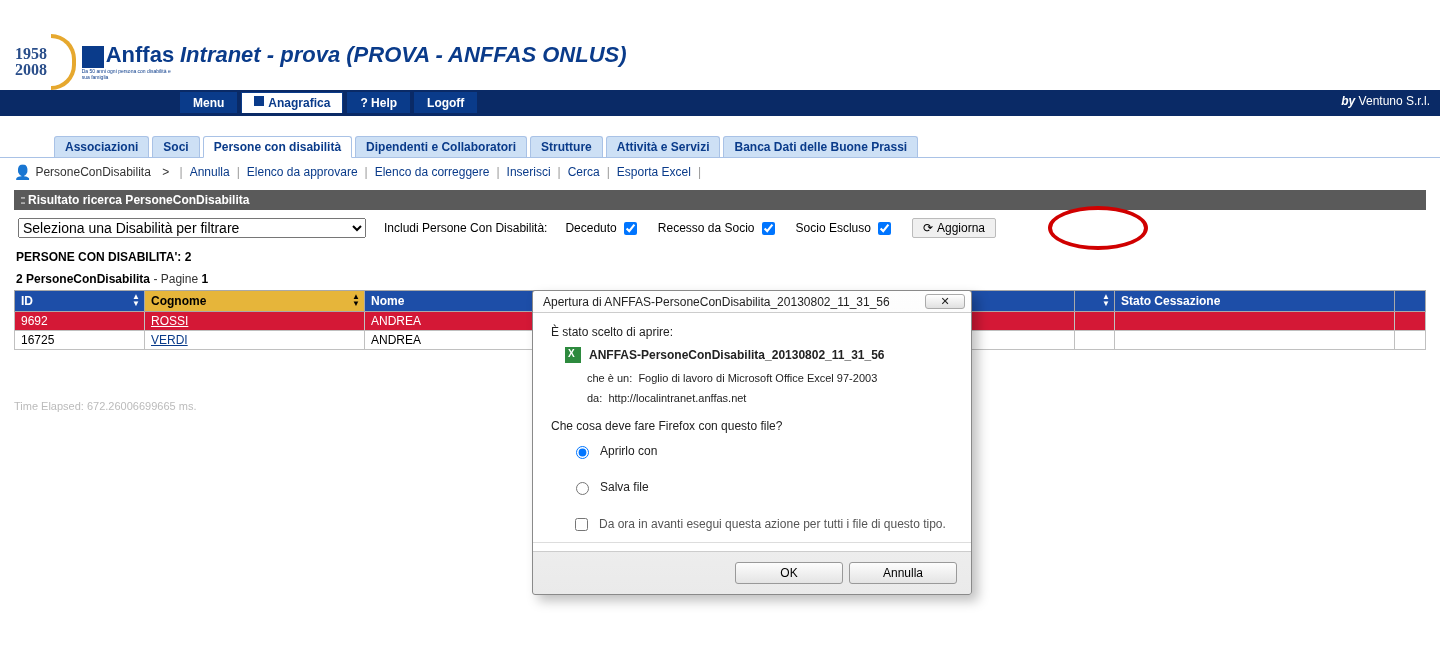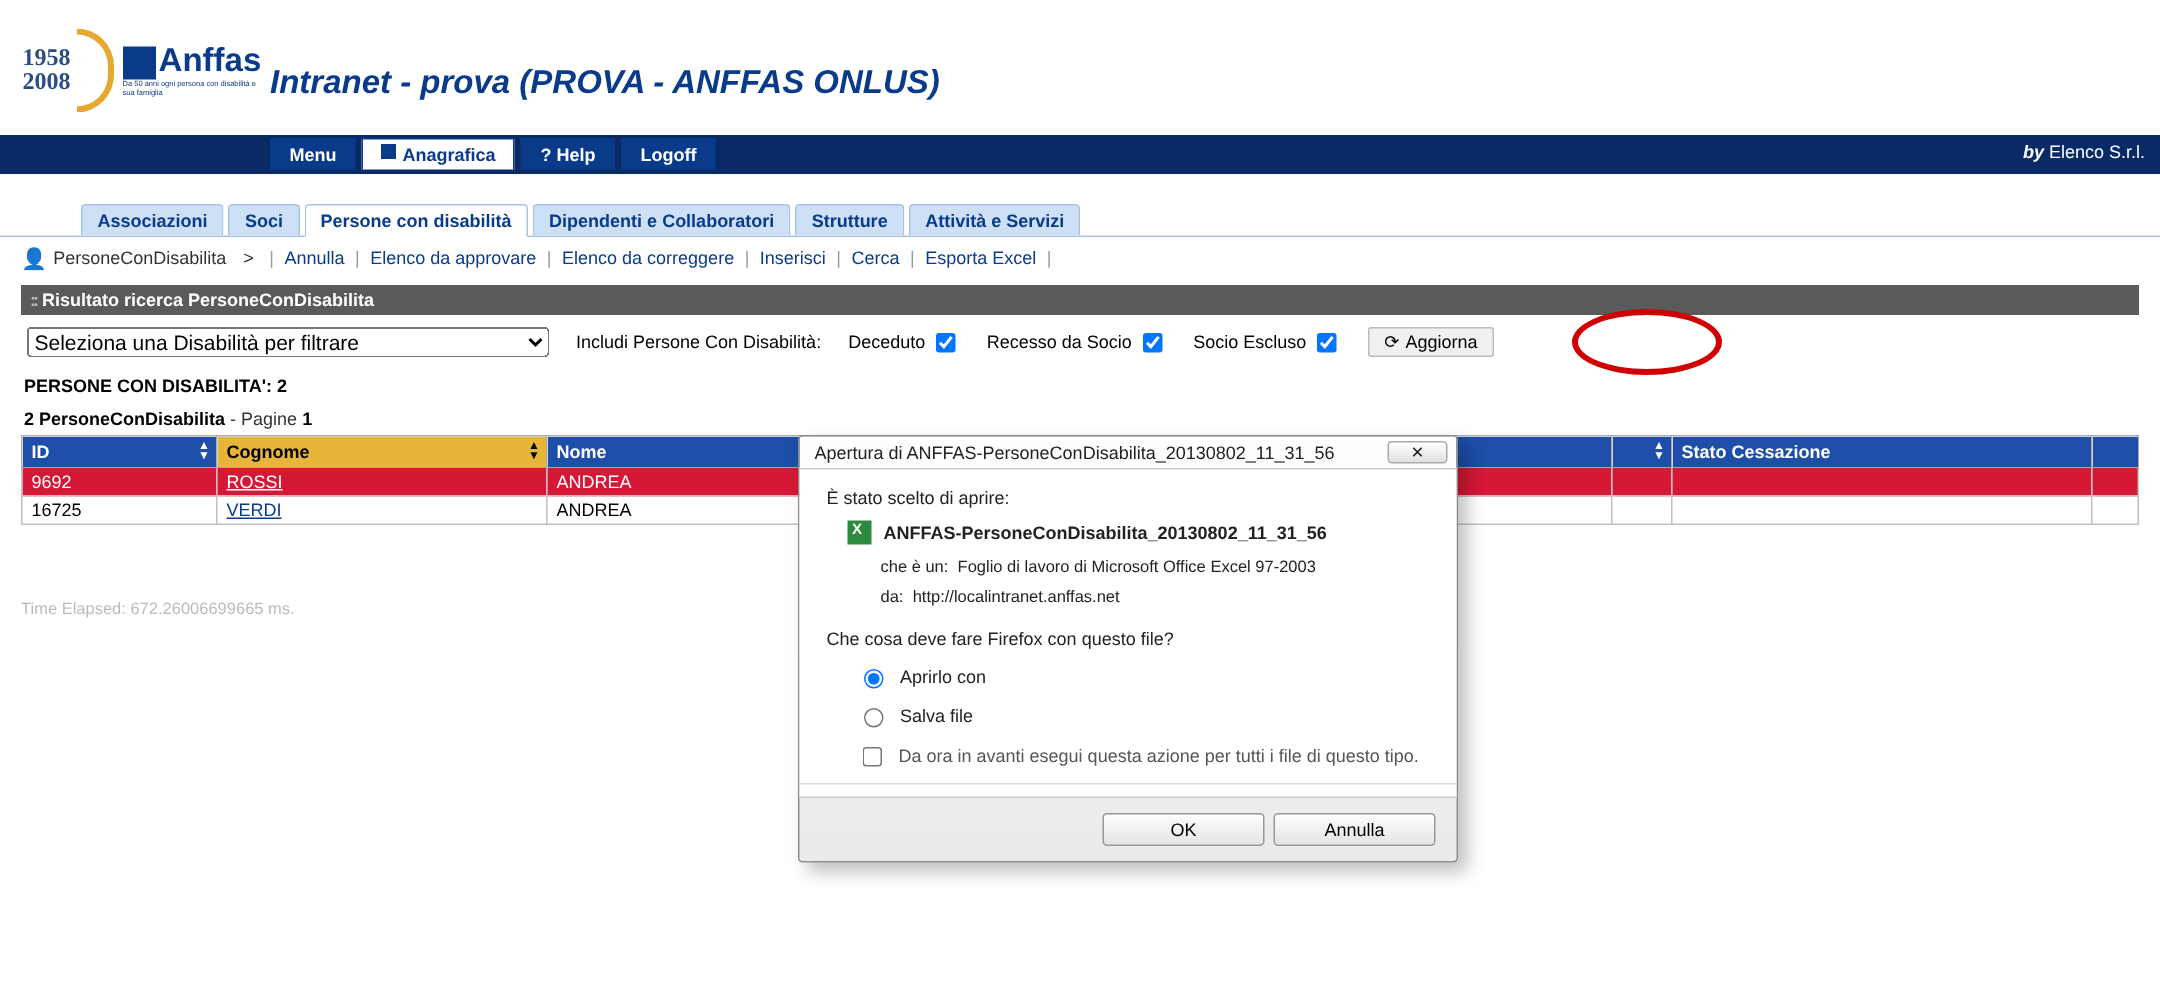--- a/index.html
+++ b/index.html
@@ -14,21 +14,21 @@
 
   
   .banner {
     height: 90px;
     position: relative;
     background: #fff;
   }
   .logo-box {
     position: absolute;
     left: 15px;
-    top: 12px;
+    top: 27px;
     width: 160px;
     height: 70px;
     display: flex;
     align-items: center;
   }
   .logo-years {
     font-family: Georgia, serif;
     font-size: 16px;
     color: #2a4e8a;
     line-height: 1;
@@ -263,21 +263,21 @@
     background:#fff;
     border-top:1px solid #ccc;
     border-bottom:1px solid #ccc;
     padding: 12px 18px 8px 18px;
   }
   .dlg-body .intro { margin-bottom:8px; }
   .dlg-file { display:flex; align-items:center; gap:8px; padding-left:14px; font-weight:bold; margin-bottom:6px;}
   .dlg-meta { padding-left:36px; font-size:11px; line-height:1.8; margin-bottom:10px;}
   .dlg-question { margin-bottom:10px; }
   .dlg-options { padding-left:20px; }
-  .dlg-opt { display:flex; align-items:center; gap:8px; margin-bottom:10px;}
+  .dlg-opt { display:flex; align-items:center; gap:8px; margin-bottom:20px;}
   .dlg-opt select { width:260px; font-size:12px; }
   .dlg-remember { display:flex; align-items:center; gap:8px; padding-left:20px; margin-top:6px; color:#555;}
   .dlg-divider { border:none; border-top:1px solid #ddd; margin:8px -18px 0 -18px;}
   .dlg-buttons {
     padding:10px 14px;
     display:flex; gap:6px; justify-content:flex-end;
   }
   .dlg-buttons button {
     width:108px; padding:3px 0;
     background:linear-gradient(#fdfdfd,#e4e4e4);
@@ -322,32 +322,33 @@
       <span>Anagrafica</span>
     </div>
     <div class="nav-tab">
         <span>? Help</span>
       </div>
     <div class="nav-tab">
         <span>Logoff</span>
       </div>
   </div>
   <div class="nav-right">
-    <b>by</b> <span>Elenco S.r.l.</span>
+    <b>by</b> <span>Ventuno S.r.l.</span>
   </div>
 </div>
 
 <div class="sec-tabs-wrap">
   <div class="sec-tabs">
     <div class="sec-tab">Associazioni</div>
     <div class="sec-tab">Soci</div>
     <div class="sec-tab active">Persone con disabilità</div>
     <div class="sec-tab">Dipendenti e Collaboratori</div>
     <div class="sec-tab">Strutture</div>
     <div class="sec-tab">Attività e Servizi</div>
+    <div class="sec-tab">Banca Dati delle Buone Prassi</div>
   </div>
 </div>
 
 <div class="subnav">
   <span class="user-ic">👤</span>
   <span class="crumb-title">PersoneConDisabilita</span>
   <span class="sep">&nbsp;&gt;&nbsp;</span>
   <span class="divider">|</span>
   <a>Annulla</a>
     <span class="divider">|</span>

